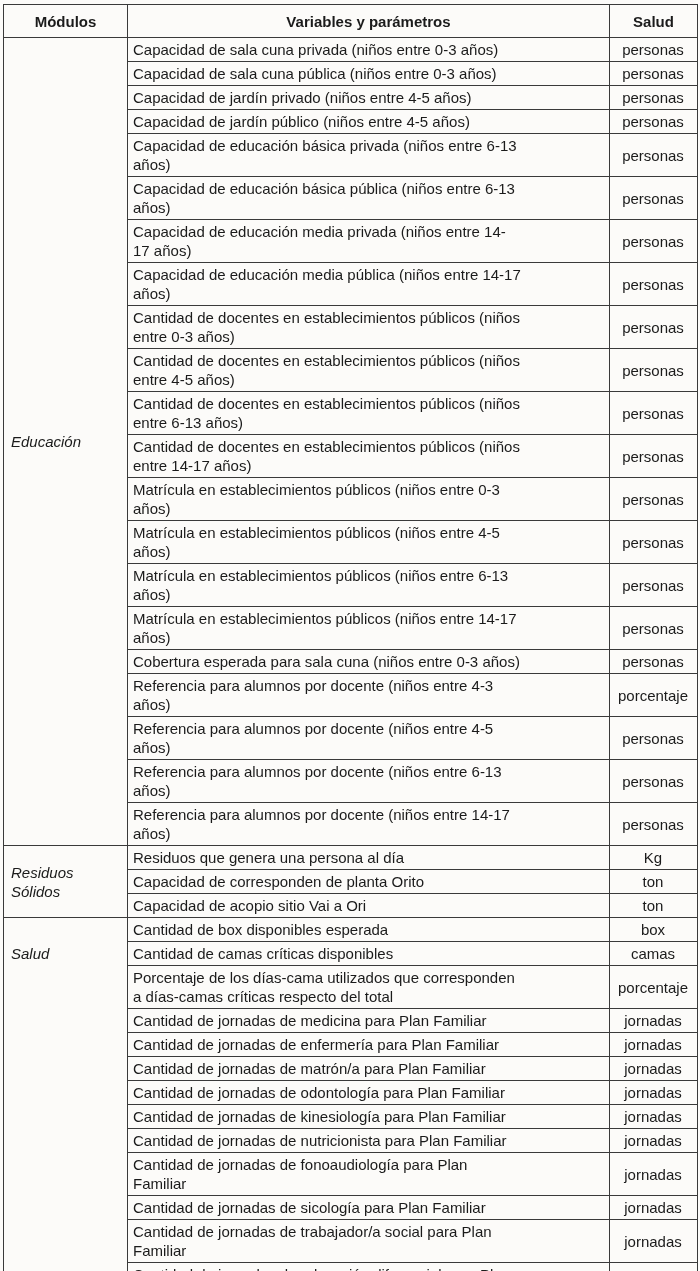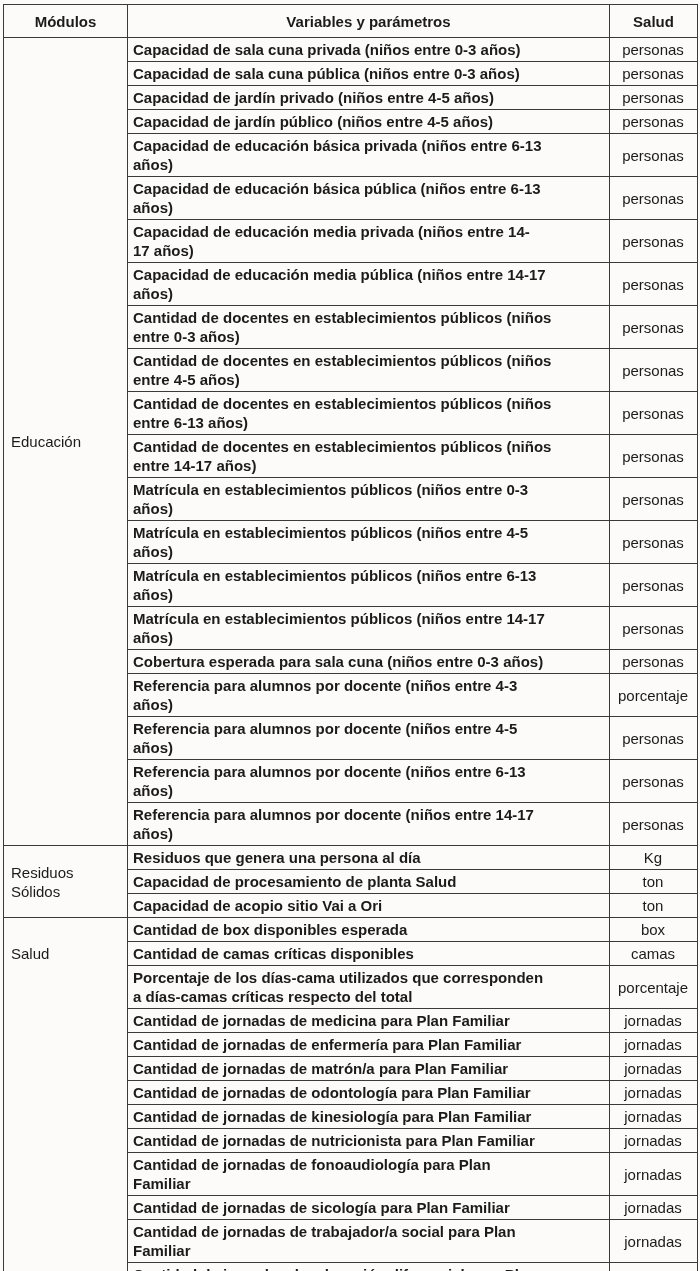--- a/index.html
+++ b/index.html
@@ -37,26 +37,26 @@
   .doc-table td {
     font-size: 15px;
     line-height: 19px;
     padding: 2px 5px;
     vertical-align: middle;
     background: #fcfbf9;
   }
   td.variable-cell {
     white-space: pre-line;
     text-align: left;
-    font-weight: bold;
   }
   td.module-cell {
     white-space: pre-line;
     vertical-align: middle;
     padding-left: 7px;
+    font-style: italic;
   }
   td.module-cell.group-2 {
     vertical-align: top;
     padding-top: 26px;
   }
   td.unit-cell {
     padding-left: 4px;
     text-align: center;
   }
   col.c-module { width: 124px; }
@@ -182,21 +182,21 @@
 años)</td>
           <td class="unit-cell">personas</td>
         </tr>
         <tr>
           <td class="module-cell group-1" rowspan="3">Residuos
 Sólidos</td>
           <td class="variable-cell">Residuos que genera una persona al día</td>
           <td class="unit-cell">Kg</td>
         </tr>
         <tr>
-          <td class="variable-cell">Capacidad de procesamiento de planta Salud</td>
+          <td class="variable-cell">Capacidad de corresponden de planta Orito</td>
           <td class="unit-cell">ton</td>
         </tr>
         <tr>
           <td class="variable-cell">Capacidad de acopio sitio Vai a Ori</td>
           <td class="unit-cell">ton</td>
         </tr>
         <tr>
           <td class="module-cell group-2" rowspan="13">Salud</td>
           <td class="variable-cell">Cantidad de box disponibles esperada</td>
           <td class="unit-cell">box</td>

